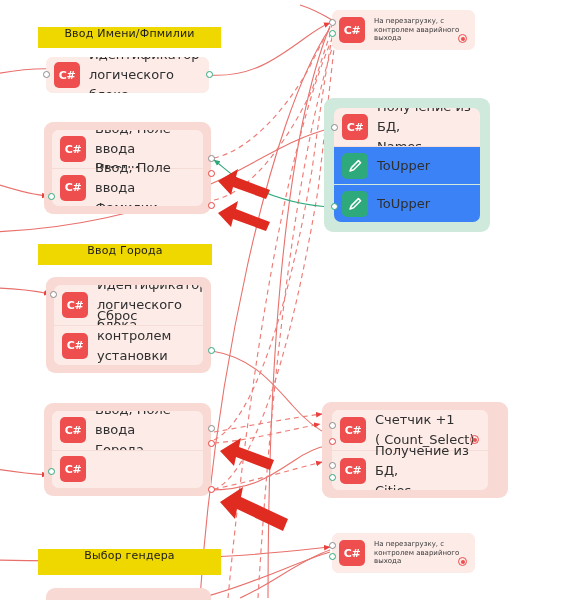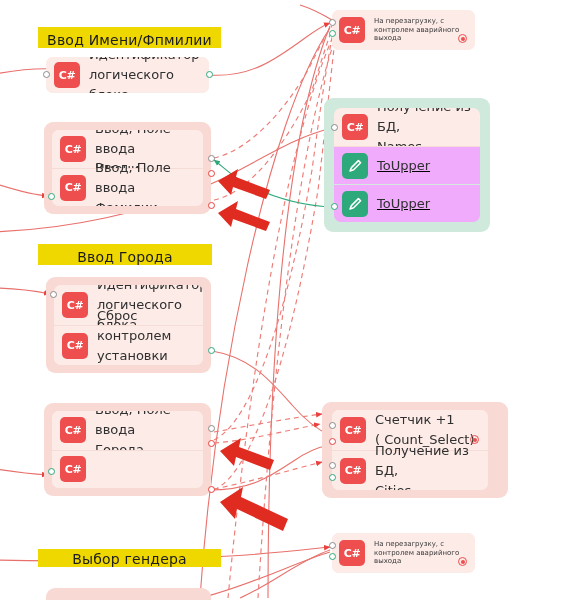--- a/index.html
+++ b/index.html
@@ -12,22 +12,22 @@
   }
   #canvas{position:absolute;inset:0;width:563px;height:600px;}
   #edges{position:absolute;left:0;top:0;width:563px;height:600px;pointer-events:none;}
   #nodes{position:absolute;left:0;top:0;width:563px;height:600px;}
 
   
   .section-header{
     position:absolute;
     background:#EFD700;
     color:#1c1c1c;
-    font-size:14px;
-    display:flex;align-items:flex-end;justify-content:center;
+    font-size:11px;
+    display:flex;align-items:flex-start;justify-content:center;
     letter-spacing:.2px;
     box-sizing:border-box;
   }
 
   
   .group{
     position:absolute;
     background:#F9D9D4;
     border-radius:9px;
     box-sizing:border-box;
@@ -46,21 +46,21 @@
 
   .row{
     display:flex;
     align-items:center;
     box-sizing:border-box;
     padding:6px 8px;
     position:relative;
     min-height:34px;
   }
   .row + .row{ border-top:1px solid #F6DCD6; }
-  .row.greenrow{ background:#f0abfc;text-decoration:underline; }
+  .row.greenrow{ background:#3b82f6; }
   .row.greenrow + .row.greenrow{ border-top:1px solid #D4E9DD; }
   .row.pinkrow{ background:#FCEBE7; }
 
   .badge{
     width:26px;height:26px;min-width:26px;
     border-radius:5px;
     background:#EE4E4E;
     color:#fff;
     font-size:11px;font-weight:bold;
     display:flex;align-items:center;justify-content:center;
@@ -307,21 +307,21 @@
         <div class="badge">C#</div>
         <div class="label small">На перезагрузку, с
 контролем аварийного
 выхода</div>
       </div>
       <div class="statusdot" style="right:8px;bottom:7px;"></div>
     </div>
     <div class="port grey" style="left:328.5px;top:542px;"></div>
     <div class="port green" style="left:328.5px;top:553px;"></div>
 
-    <div class="section-header" style="left:38px;top:549px;width:183px;height:18px;">
+    <div class="section-header" style="left:38px;top:549px;width:183px;height:26px;">
       <span>Выбор гендера</span>
     </div>
 
     <div class="group" style="left:46px;top:588px;width:165px;height:40px;"></div>
 
     <svg class="annot-arrow" style="left:216px;top:168px;" width="56" height="32" viewBox="0 0 56 32">
       <path d="M2,13 L22,1 L20,9 L54,22 L50,31 L17,19 L15,27 Z" fill="#E02B20"></path>
     </svg>
     <svg class="annot-arrow" style="left:216px;top:200px;" width="56" height="32" viewBox="0 0 56 32">
       <path d="M2,13 L22,1 L20,9 L54,22 L50,31 L17,19 L15,27 Z" fill="#E02B20"></path>

